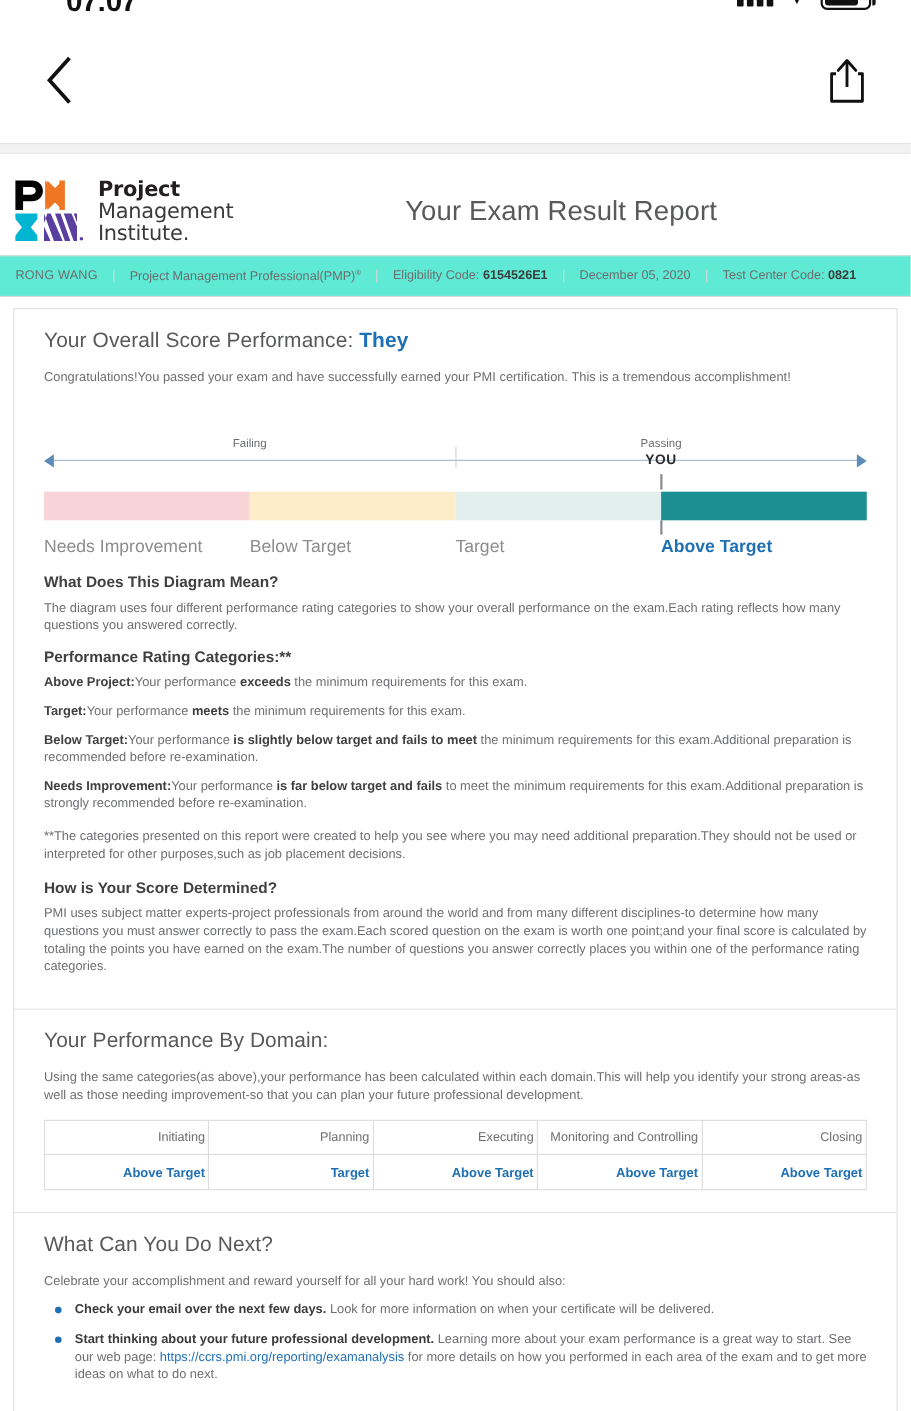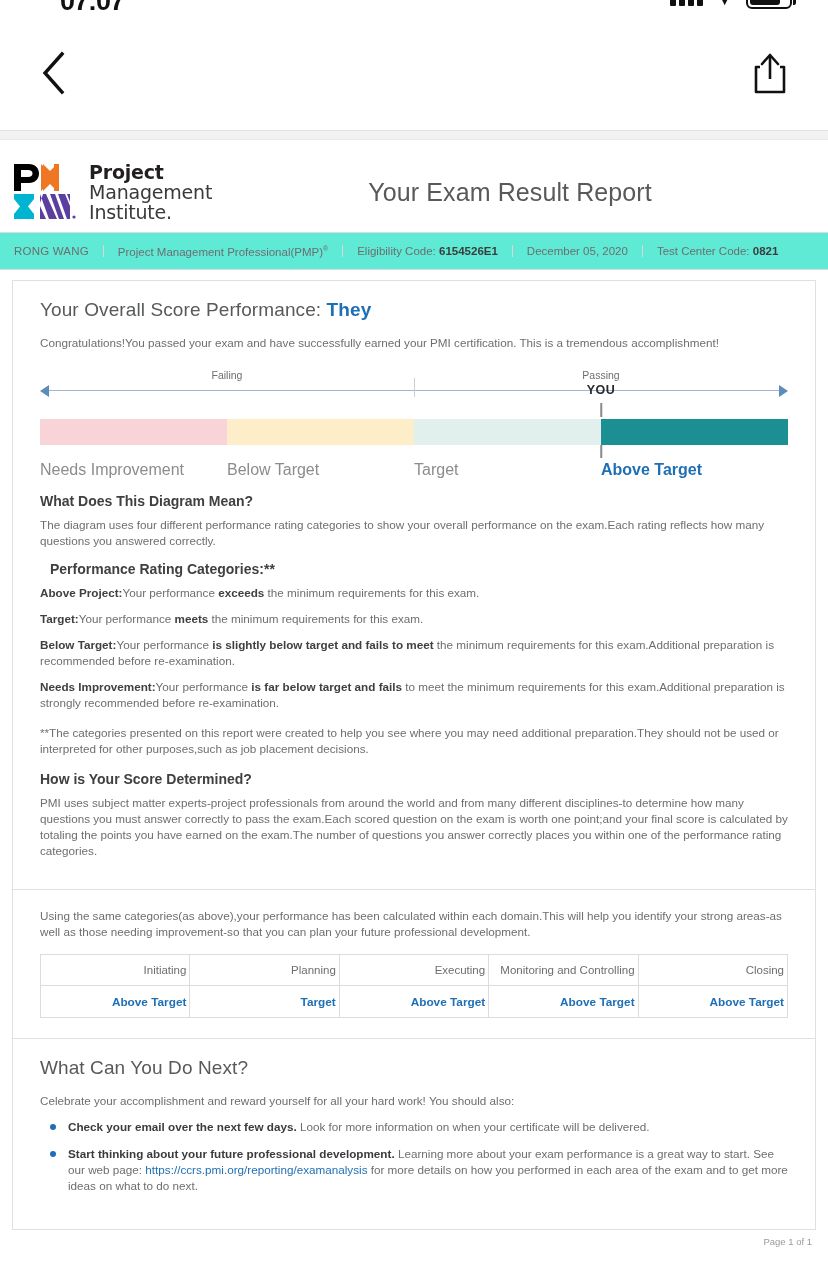--- a/index.html
+++ b/index.html
@@ -95,28 +95,28 @@
     letter-spacing:0.1px;
   }
   h2.sec .pass{ color:#1f6fb5; font-weight:700; }
   p.body{
     font-size:11.7px; line-height:16px; color:#6d6e71; margin-bottom:10px;
   }
   p.body b{ color:#404041; font-weight:700; }
   h3.sub{
     font-size:14px; font-weight:700; color:#404041; margin:14px 0 8px;
   }
-  h3.sub.tight{ margin-top:12px;margin-left:10px; }
+  h3.sub.tight{ margin-top:12px; }
 
   
   .scale{ margin:18px 0 4px; }
   .scale-toplabels{
     display:flex; font-size:10.5px; color:#6d6e71; margin-bottom:4px;
   }
-  .scale-toplabels .half{ flex:1; text-align:center; }
+  .scale-toplabels .half{ flex:1; text-align:center;margin-top:28px; }
   .axis{
     position:relative; height:12px; margin-bottom:22px;
   }
   .axis-line{
     position:absolute; left:8px; right:8px; top:5px; height:1px; background:#9fb8cf;
   }
   .axis-arrow{
     position:absolute; top:0px; width:0; height:0;
     border-top:6px solid transparent; border-bottom:6px solid transparent;
   }
@@ -310,20 +310,21 @@
 
       <p class="body" style="margin-top:14px">**The categories presented on this report were created to help you see where you may need additional preparation.They should not be used or interpreted for other purposes,such as job placement decisions.</p>
 
       <h3 class="sub">How is Your Score Determined?</h3>
       <p class="body">PMI uses subject matter experts-project professionals from around the world and from many different disciplines-to determine how many questions you must answer correctly to pass the exam.Each scored question on the exam is worth one point;and your final score is calculated by totaling the points you have earned on the exam.The number of questions you answer correctly places you within one of the performance rating categories.</p>
     </div>
   </div>
 
   <div class="panel">
     <div class="panel-inner">
+      <h2 class="sec">Your Performance By Domain:</h2>
       <p class="body">Using the same categories(as above),your performance has been calculated within each domain.This will help you identify your strong areas-as well as those needing improvement-so that you can plan your future professional development.</p>
       <table class="domain-table">
         <tbody>
             <tr class="hdr">
           <td>Initiating</td>
           <td>Planning</td>
           <td>Executing</td>
           <td>Monitoring and Controlling</td>
           <td>Closing</td>
         </tr>

